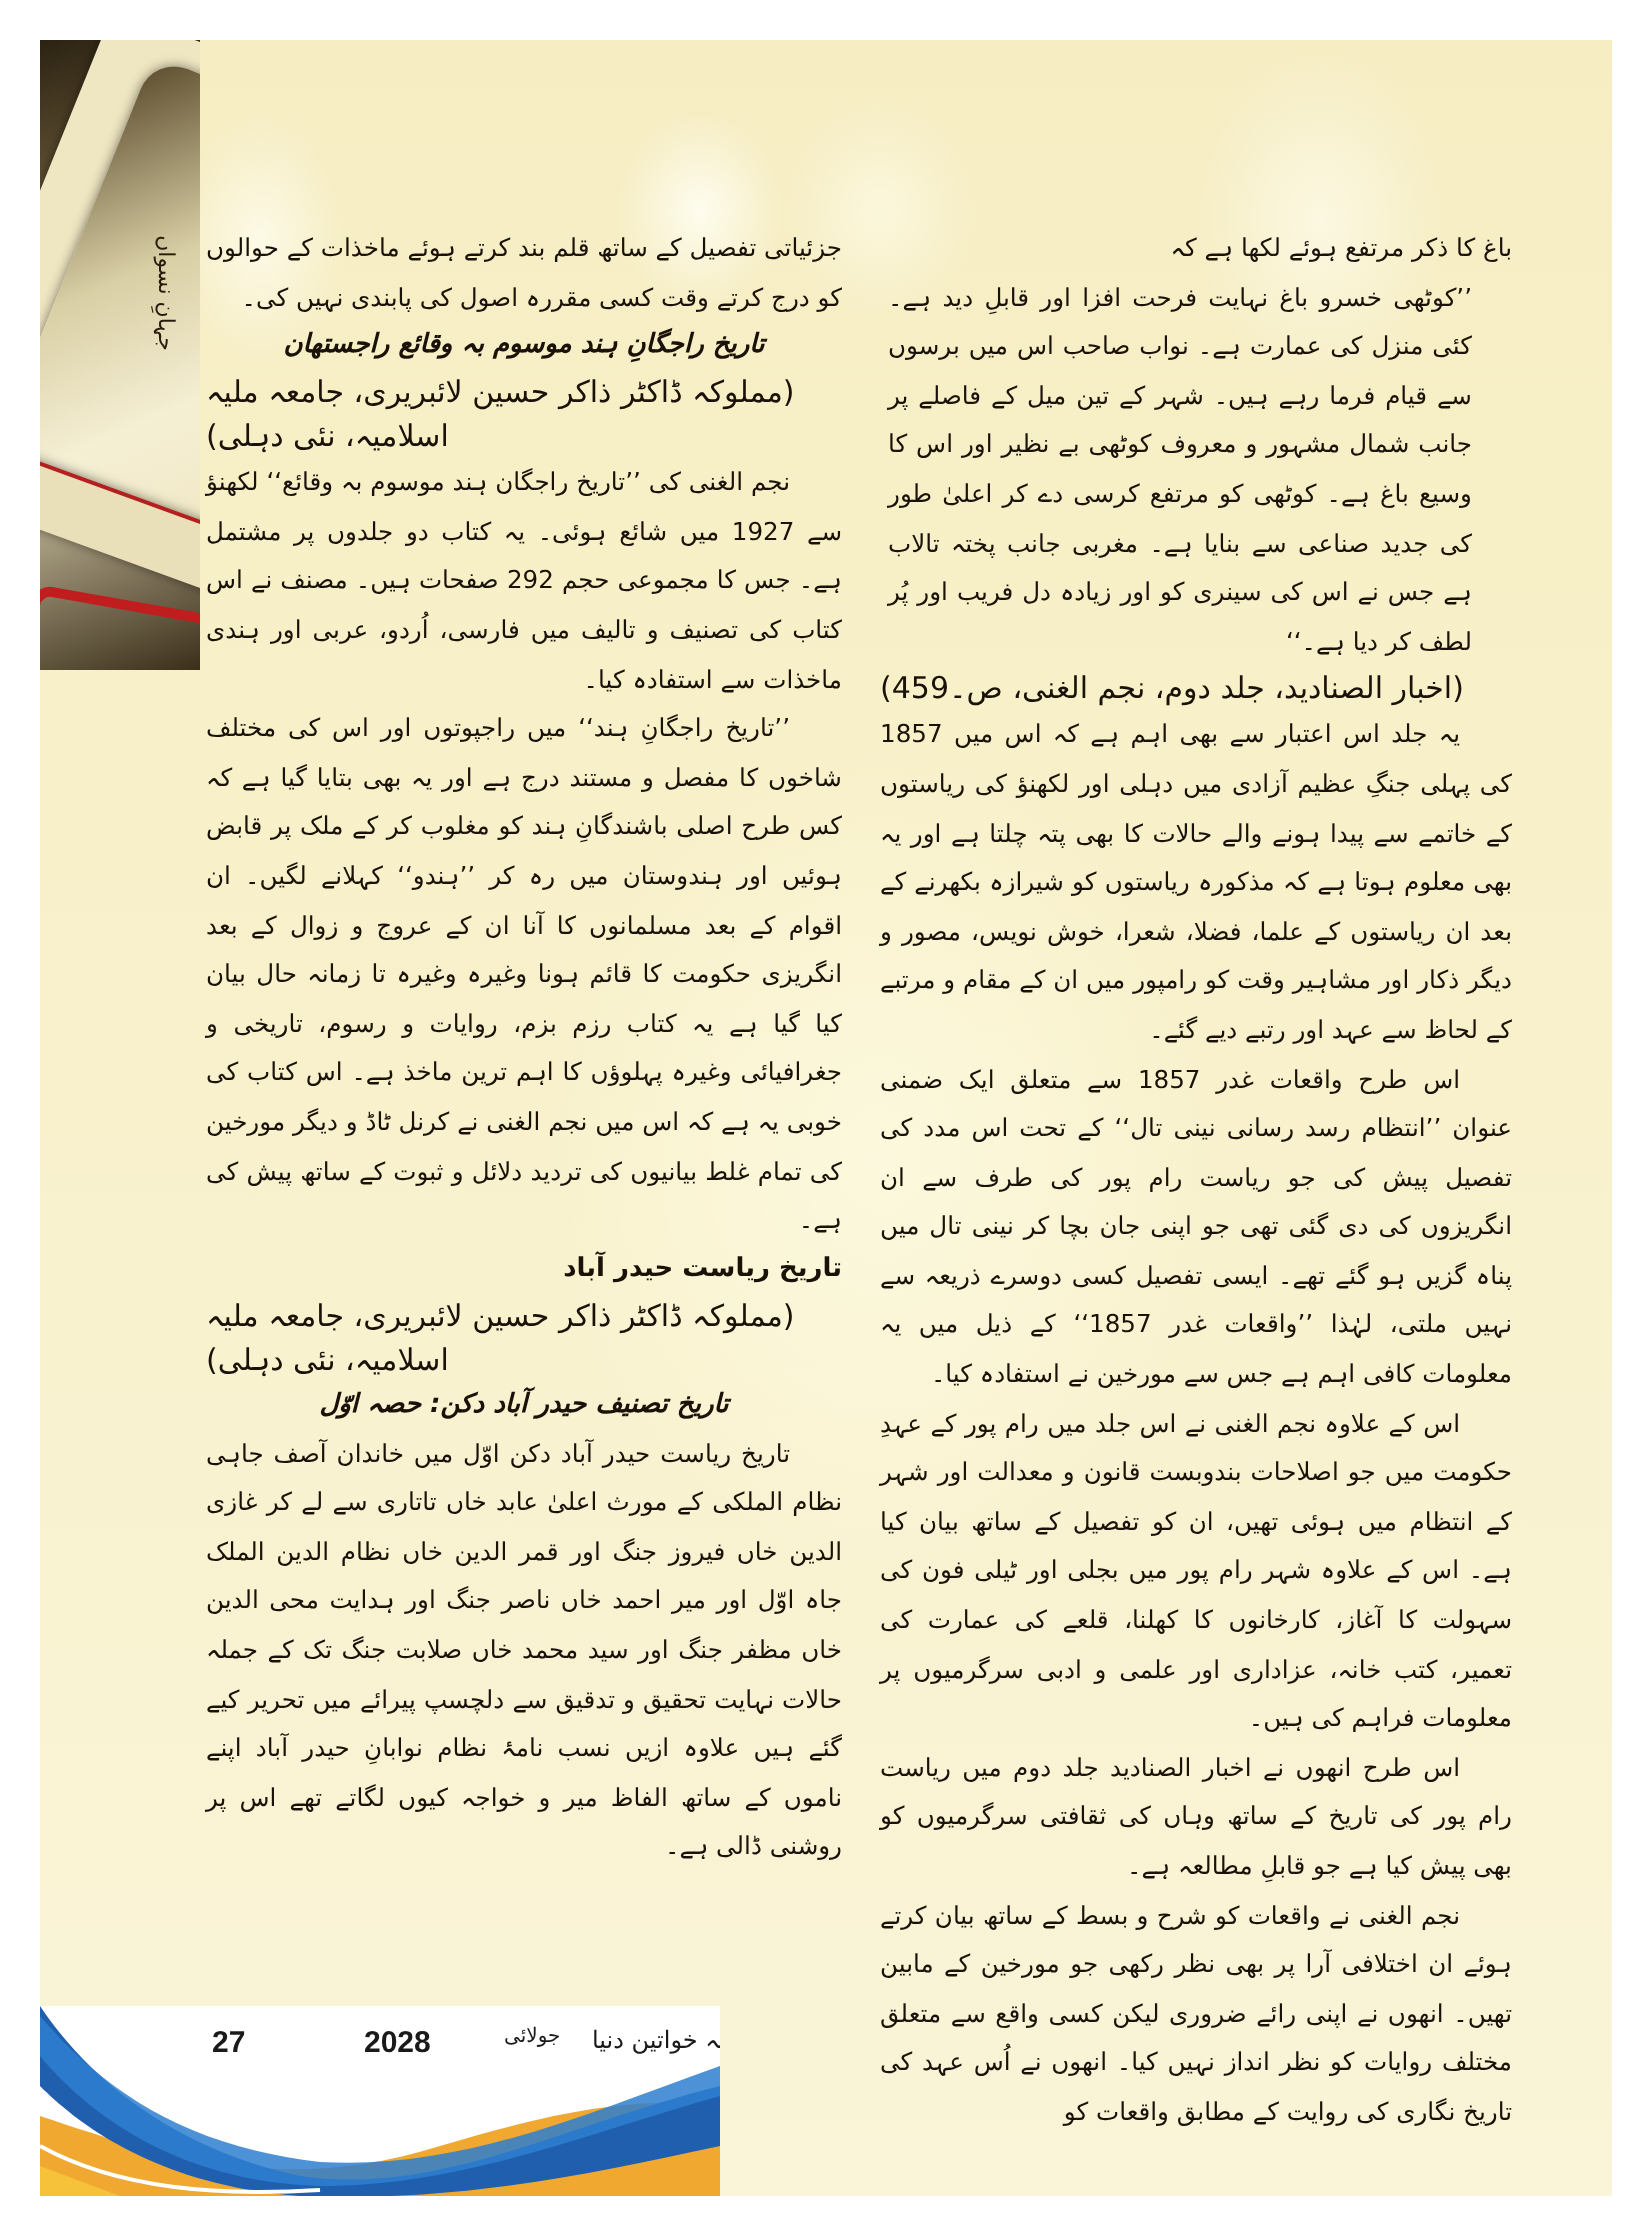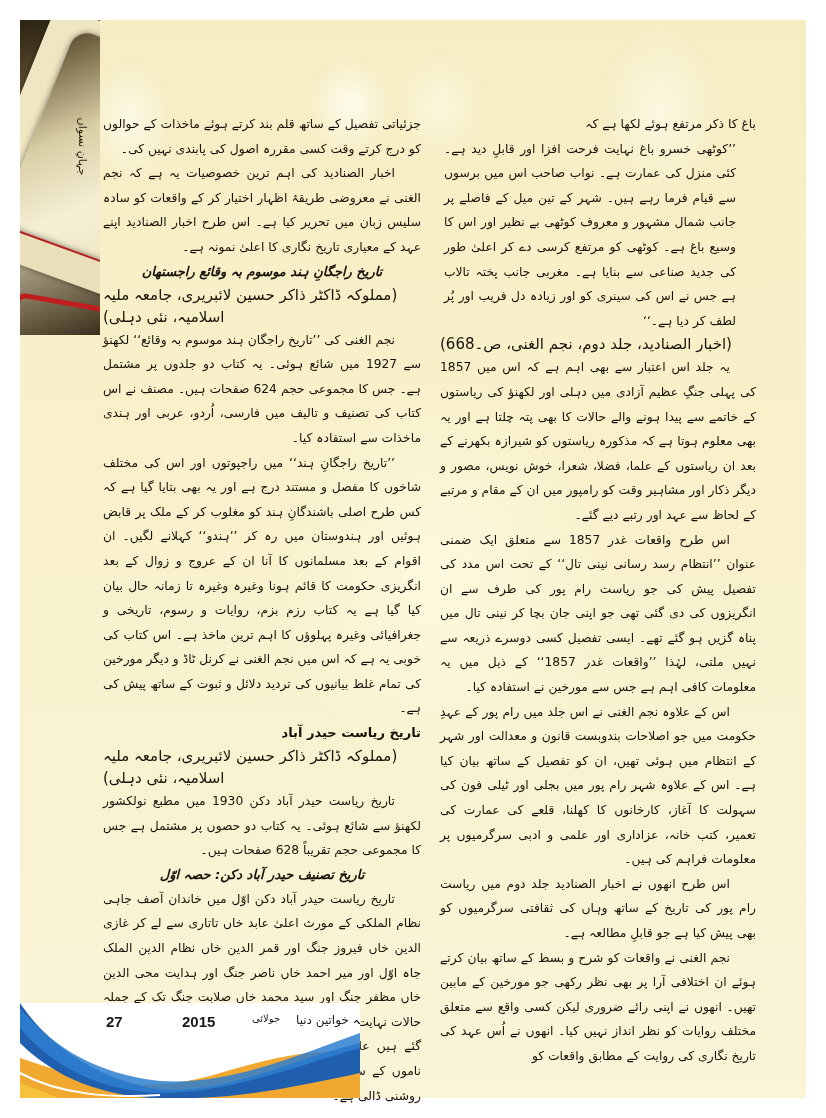--- a/index.html
+++ b/index.html
@@ -62,49 +62,47 @@
   <div class="band b1"></div>
   <div class="band b2"></div>
   <div class="band b3"></div>
   <div class="band b4"></div>
   <div class="mag">جہانِ نسواں</div>
 </div>
 
 <div class="col col-right">
   <p>باغ کا ذکر مرتفع ہوئے لکھا ہے کہ</p>
   <p class="quote">’’کوٹھی خسرو باغ نہایت فرحت افزا اور قابلِ دید ہے۔ کئی منزل کی عمارت ہے۔ نواب صاحب اس میں برسوں سے قیام فرما رہے ہیں۔ شہر کے تین میل کے فاصلے پر جانب شمال مشہور و معروف کوٹھی بے نظیر اور اس کا وسیع باغ ہے۔ کوٹھی کو مرتفع کرسی دے کر اعلیٰ طور کی جدید صناعی سے بنایا ہے۔ مغربی جانب پختہ تالاب ہے جس نے اس کی سینری کو اور زیادہ دل فریب اور پُر لطف کر دیا ہے۔‘‘</p>
-  <p class="ref-left">(اخبار الصنادید، جلد دوم، نجم الغنی، ص۔668)</p>
+  <p class="ref-left">(اخبار الصنادید، جلد دوم، نجم الغنی، ص۔459)</p>
   <p class="indent">یہ جلد اس اعتبار سے بھی اہم ہے کہ اس میں 1857 کی پہلی جنگِ عظیم آزادی میں دہلی اور لکھنؤ کی ریاستوں کے خاتمے سے پیدا ہونے والے حالات کا بھی پتہ چلتا ہے اور یہ بھی معلوم ہوتا ہے کہ مذکورہ ریاستوں کو شیرازہ بکھرنے کے بعد ان ریاستوں کے علما، فضلا، شعرا، خوش نویس، مصور و دیگر ذکار اور مشاہیر وقت کو رامپور میں ان کے مقام و مرتبے کے لحاظ سے عہد اور رتبے دیے گئے۔</p>
   <p class="indent">اس طرح واقعات غدر 1857 سے متعلق ایک ضمنی عنوان ’’انتظام رسد رسانی نینی تال‘‘ کے تحت اس مدد کی تفصیل پیش کی جو ریاست رام پور کی طرف سے ان انگریزوں کی دی گئی تھی جو اپنی جان بچا کر نینی تال میں پناہ گزیں ہو گئے تھے۔ ایسی تفصیل کسی دوسرے ذریعہ سے نہیں ملتی، لہٰذا ’’واقعات غدر 1857‘‘ کے ذیل میں یہ معلومات کافی اہم ہے جس سے مورخین نے استفادہ کیا۔</p>
   <p class="indent">اس کے علاوہ نجم الغنی نے اس جلد میں رام پور کے عہدِ حکومت میں جو اصلاحات بندوبست قانون و معدالت اور شہر کے انتظام میں ہوئی تھیں، ان کو تفصیل کے ساتھ بیان کیا ہے۔ اس کے علاوہ شہر رام پور میں بجلی اور ٹیلی فون کی سہولت کا آغاز، کارخانوں کا کھلنا، قلعے کی عمارت کی تعمیر، کتب خانہ، عزاداری اور علمی و ادبی سرگرمیوں پر معلومات فراہم کی ہیں۔</p>
   <p class="indent">اس طرح انھوں نے اخبار الصنادید جلد دوم میں ریاست رام پور کی تاریخ کے ساتھ وہاں کی ثقافتی سرگرمیوں کو بھی پیش کیا ہے جو قابلِ مطالعہ ہے۔</p>
   <p class="indent">نجم الغنی نے واقعات کو شرح و بسط کے ساتھ بیان کرتے ہوئے ان اختلافی آرا پر بھی نظر رکھی جو مورخین کے مابین تھیں۔ انھوں نے اپنی رائے ضروری لیکن کسی واقع سے متعلق مختلف روایات کو نظر انداز نہیں کیا۔ انھوں نے اُس عہد کی تاریخ نگاری کی روایت کے مطابق واقعات کو</p>
 </div>
 
 <div class="col col-left">
   <p>جزئیاتی تفصیل کے ساتھ قلم بند کرتے ہوئے ماخذات کے حوالوں کو درج کرتے وقت کسی مقررہ اصول کی پابندی نہیں کی۔</p>
-  <p class="indent">اخبار الصنادید کی اہم ترین خصوصیات یہ ہے کہ نجم الغنی نے معروضی طریقۂ اظہار اختیار کر کے واقعات کو سادہ سلیس زبان میں تحریر کیا ہے۔ اس طرح اخبار الصنادید اپنے عہد کے معیاری تاریخ نگاری کا اعلیٰ نمونہ ہے۔</p>
   <p class="heading-c">تاریخ راجگانِ ہند موسوم بہ وقائع راجستھان</p>
   <p class="ref-left">(مملوکہ ڈاکٹر ذاکر حسین لائبریری، جامعہ ملیہ اسلامیہ، نئی دہلی)</p>
-  <p class="indent">نجم الغنی کی ’’تاریخ راجگان ہند موسوم بہ وقائع‘‘ لکھنؤ سے 1927 میں شائع ہوئی۔ یہ کتاب دو جلدوں پر مشتمل ہے۔ جس کا مجموعی حجم 624 صفحات ہیں۔ مصنف نے اس کتاب کی تصنیف و تالیف میں فارسی، اُردو، عربی اور ہندی ماخذات سے استفادہ کیا۔</p>
+  <p class="indent">نجم الغنی کی ’’تاریخ راجگان ہند موسوم بہ وقائع‘‘ لکھنؤ سے 1927 میں شائع ہوئی۔ یہ کتاب دو جلدوں پر مشتمل ہے۔ جس کا مجموعی حجم 292 صفحات ہیں۔ مصنف نے اس کتاب کی تصنیف و تالیف میں فارسی، اُردو، عربی اور ہندی ماخذات سے استفادہ کیا۔</p>
   <p class="indent">’’تاریخ راجگانِ ہند‘‘ میں راجپوتوں اور اس کی مختلف شاخوں کا مفصل و مستند درج ہے اور یہ بھی بتایا گیا ہے کہ کس طرح اصلی باشندگانِ ہند کو مغلوب کر کے ملک پر قابض ہوئیں اور ہندوستان میں رہ کر ’’ہندو‘‘ کہلانے لگیں۔ ان اقوام کے بعد مسلمانوں کا آنا ان کے عروج و زوال کے بعد انگریزی حکومت کا قائم ہونا وغیرہ وغیرہ تا زمانہ حال بیان کیا گیا ہے یہ کتاب رزم بزم، روایات و رسوم، تاریخی و جغرافیائی وغیرہ پہلوؤں کا اہم ترین ماخذ ہے۔ اس کتاب کی خوبی یہ ہے کہ اس میں نجم الغنی نے کرنل ٹاڈ و دیگر مورخین کی تمام غلط بیانیوں کی تردید دلائل و ثبوت کے ساتھ پیش کی ہے۔</p>
   <p class="heading">تاریخ ریاست حیدر آباد</p>
   <p class="ref-left">(مملوکہ ڈاکٹر ذاکر حسین لائبریری، جامعہ ملیہ اسلامیہ، نئی دہلی)</p>
-  <p class="indent">تاریخ ریاست حیدر آباد دکن 1930 میں مطبع نولکشور لکھنؤ سے شائع ہوئی۔ یہ کتاب دو حصوں پر مشتمل ہے جس کا مجموعی حجم تقریباً 628 صفحات ہیں۔</p>
   <p class="heading-c">تاریخ تصنیف حیدر آباد دکن: حصہ اوّل</p>
   <p class="indent">تاریخ ریاست حیدر آباد دکن اوّل میں خاندان آصف جاہی نظام الملکی کے مورث اعلیٰ عابد خاں تاتاری سے لے کر غازی الدین خاں فیروز جنگ اور قمر الدین خاں نظام الدین الملک جاہ اوّل اور میر احمد خاں ناصر جنگ اور ہدایت محی الدین خاں مظفر جنگ اور سید محمد خاں صلابت جنگ تک کے جملہ حالات نہایت تحقیق و تدقیق سے دلچسپ پیرائے میں تحریر کیے گئے ہیں علاوہ ازیں نسب نامۂ نظام نوابانِ حیدر آباد اپنے ناموں کے ساتھ الفاظ میر و خواجہ کیوں لگاتے تھے اس پر روشنی ڈالی ہے۔</p>
 </div>
 
 <div class="footer">
   <svg width="340" height="95" viewBox="0 0 340 95">
     <rect x="0" y="0" width="340" height="95" fill="#ffffff"></rect>
     <path d="M0,55 C60,75 120,95 200,70 C260,52 300,45 340,50 L340,95 L0,95 Z" fill="#f0a830"></path>
     <path d="M0,0 C20,30 60,70 130,85 C200,95 260,60 340,40 L340,70 C270,85 210,98 130,95 C60,90 20,60 0,40 Z" fill="#1f5fae"></path>
     <path d="M0,5 C30,40 70,70 140,78 C210,82 270,55 340,30 L340,45 C270,65 210,90 140,90 C70,88 25,55 0,25 Z" fill="#2e7fd0" opacity="0.85"></path>
     <path d="M10,0 C50,40 110,62 180,62 C240,60 290,40 340,25" stroke="#ffffff" stroke-width="3" fill="none"></path>
     <path d="M0,70 C40,92 90,95 140,92" stroke="#ffffff" stroke-width="2" fill="none"></path>
     <path d="M0,80 L0,95 L40,95 Z" fill="#f5c23a"></path>
   </svg>
   <span class="pg">27</span>
-  <span class="yr">2015</span>
+  <span class="yr">2028</span>
   <span class="mo">جولائی</span>
   <span class="mg">ماہنامہ خواتین دنیا</span>
 </div>
 
 </body></html>

